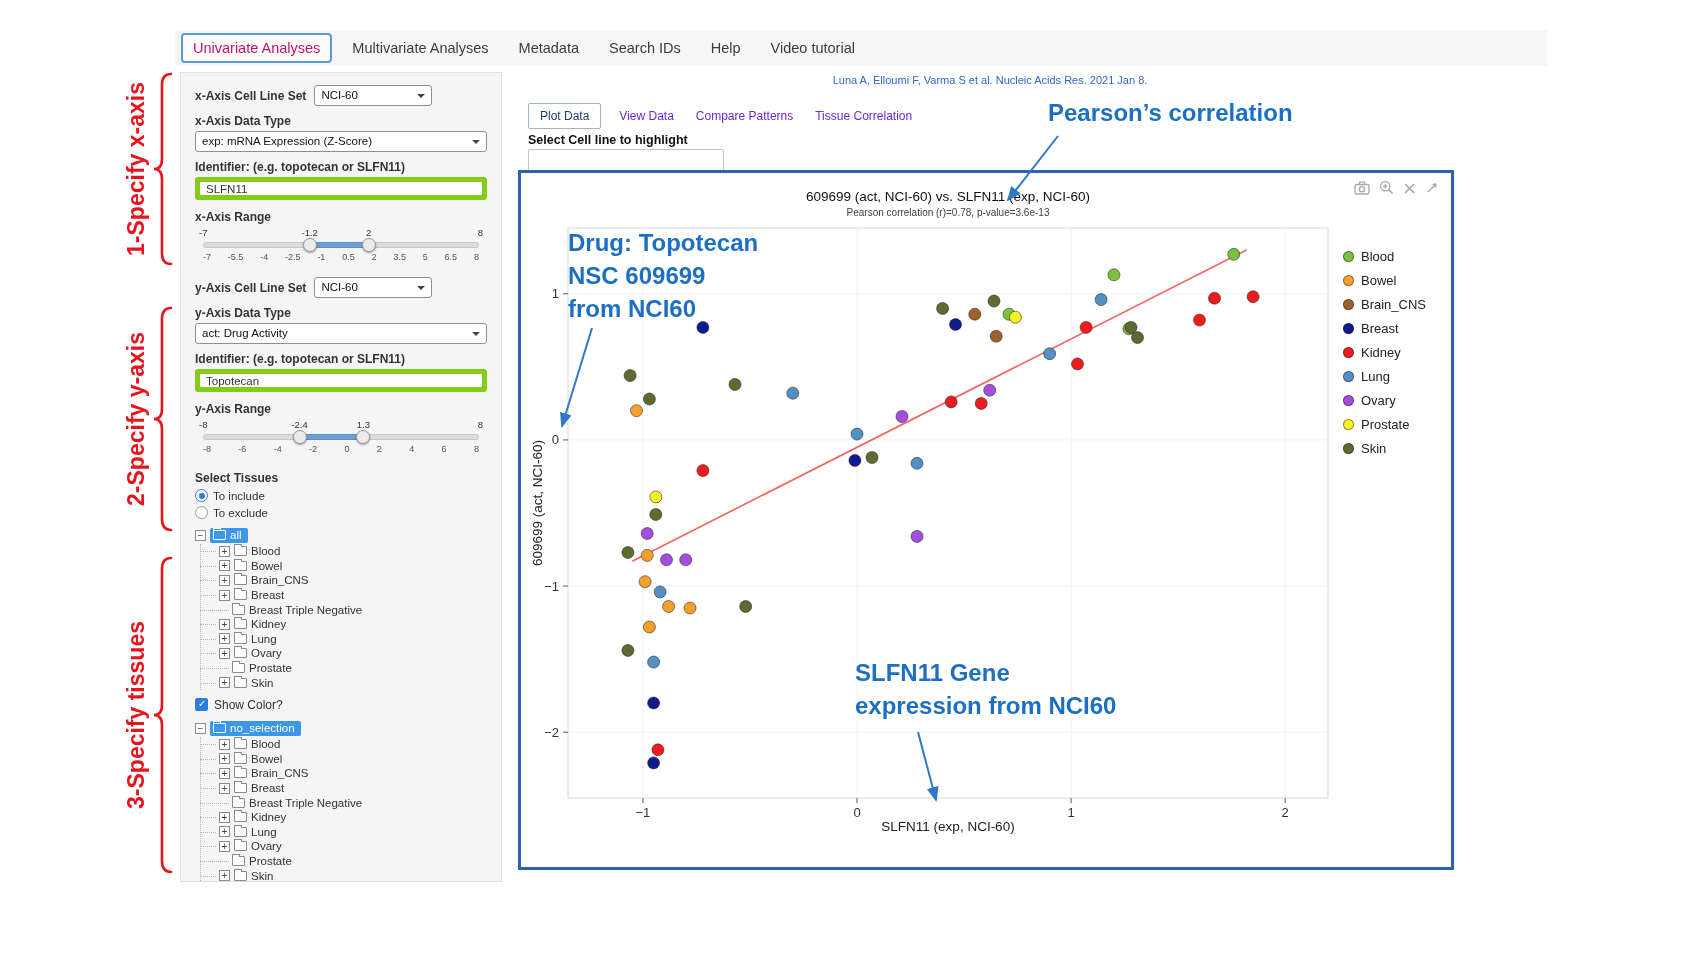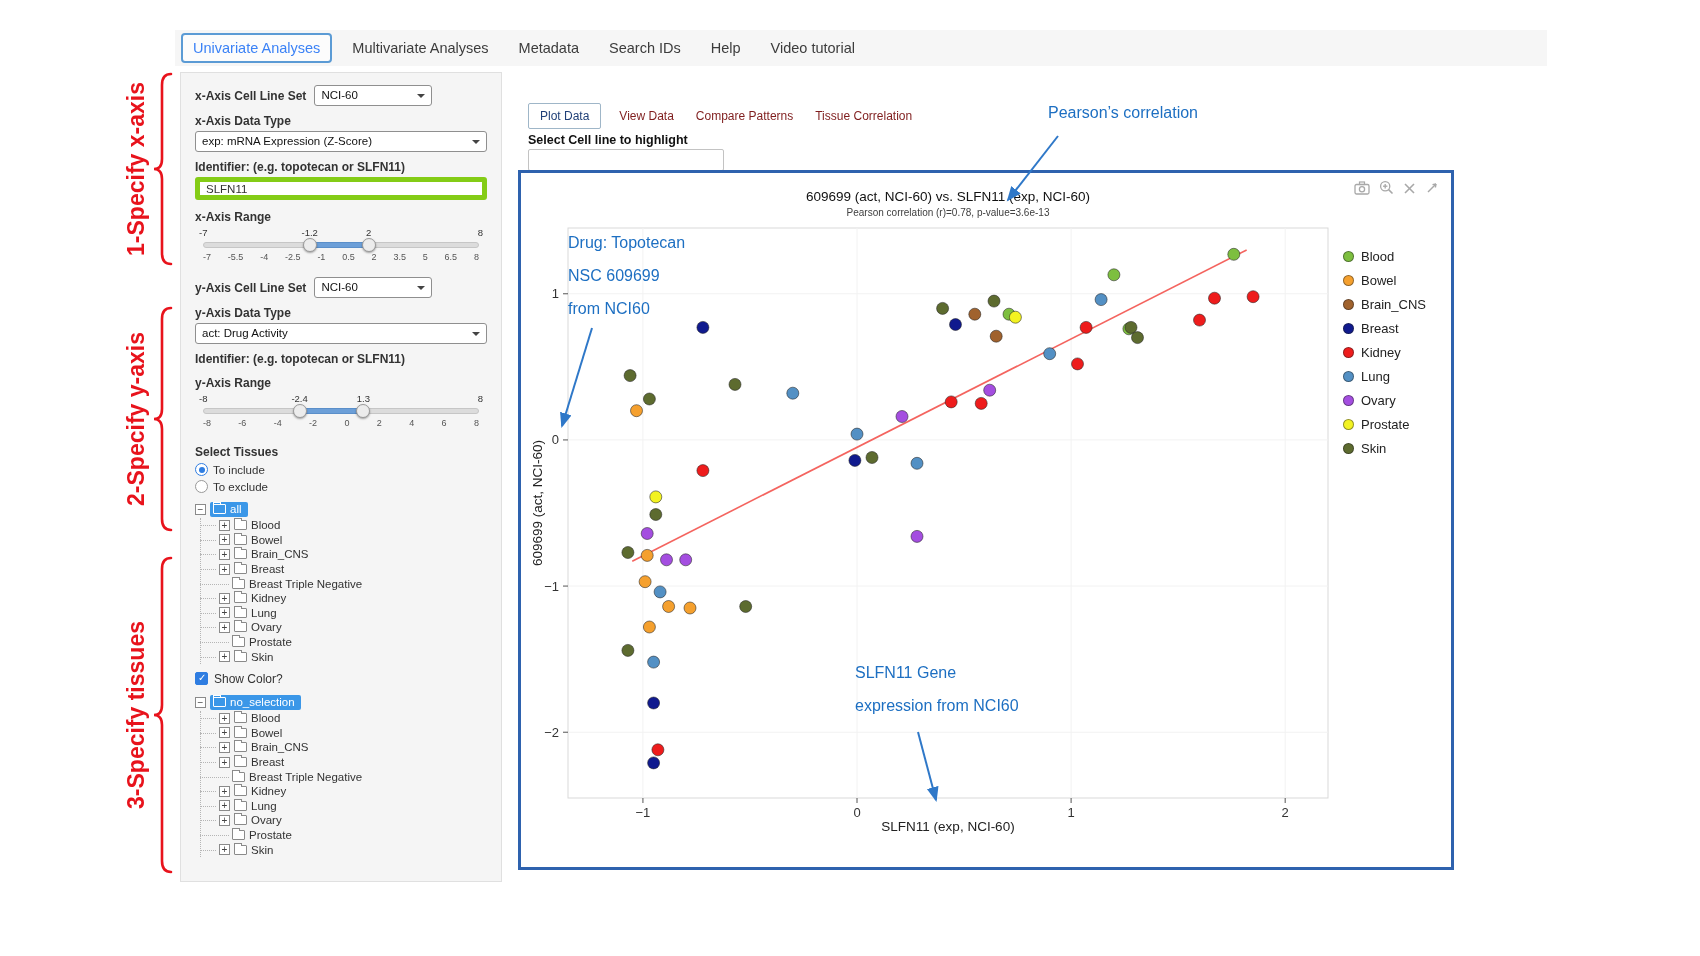--- a/index.html
+++ b/index.html
@@ -11,21 +11,21 @@
     --slider-fill:#6c9fd8;
   }
   *{margin:0;padding:0;box-sizing:border-box;}
   body{width:1700px;height:956px;position:relative;background:#fff;
        font-family:"Liberation Sans",sans-serif;overflow:hidden;color:#222;}
 
   
   .topnav{position:absolute;left:175px;top:30px;width:1372px;height:36px;background:#f6f6f6;
           display:flex;align-items:center;gap:10px;padding-left:6px;}
   .nav-tab{font-size:14.5px;color:#3c3c3c;padding:5px 10px;white-space:nowrap;cursor:pointer;}
-  .nav-tab.active{border:2px solid #5b9bd5;border-radius:4px;background:#fcfcfc;color:#3b82f6;}
+  .nav-tab.active{border:2px solid #5b9bd5;border-radius:4px;background:#fcfcfc;color:#be185d;}
 
   
   .rot-label{position:absolute;color:var(--accent-red);font-weight:bold;font-size:23px;
              white-space:nowrap;transform:translate(-50%,-50%) rotate(-90deg);}
   .brace{position:absolute;width:22px;}
 
   
   .sidebar{position:absolute;left:180px;top:72px;width:322px;height:810px;background:#f5f5f5;
            border:1px solid #e0e0e0;padding:12px 14px 6px;font-size:12px;color:#333;overflow:hidden;}
   .sb-label{font-weight:bold;font-size:12px;color:#333;display:block;}
@@ -75,27 +75,27 @@
   .folder{width:13px;height:10px;border:1px solid #8a8a8a;border-radius:1px;position:relative;background:#fff;flex:0 0 auto;}
   .folder::before{content:"";position:absolute;top:-3px;left:-1px;width:6px;height:2px;
                   border:1px solid #8a8a8a;border-bottom:none;background:#fff;}
   .folder.root{border-color:#fff;background:transparent;}
   .folder.root::before{border-color:#fff;background:transparent;}
 
   
   .citation{position:absolute;left:520px;top:72px;width:940px;text-align:center;font-size:11px;color:#1a1a1a;line-height:14px;}
   .citation a{color:var(--link);text-decoration:none;display:block;margin-top:1px;cursor:pointer;}
   .main-tabs{position:absolute;left:528px;top:103px;display:flex;align-items:center;gap:14px;font-size:12px;}
-  .mtab{color:#7f1d1d;cursor:pointer;padding:5px 4px;}
+  .mtab{color:#6d28d9;cursor:pointer;padding:5px 4px;}
   .mtab.active{border:1px solid #9fb6c8;border-radius:2px;background:#fff;color:#1f3f77;padding:5px 11px;}
   .hl-label{position:absolute;left:528px;top:133px;font-size:12.5px;font-weight:bold;color:#111;}
   .hl-input{position:absolute;left:528px;top:149px;width:196px;height:22px;border:1px solid #c3c3c3;
             border-radius:2px;background:#fff;font-size:12px;padding:0 6px;}
 
-  .blue-anno{position:absolute;color:var(--accent-blue);font-weight:normal;font-size:16px;line-height:33px;z-index:5;white-space:nowrap;}
+  .blue-anno{position:absolute;color:var(--accent-blue);font-weight:bold;font-size:24px;line-height:33px;z-index:5;white-space:nowrap;}
 
   
   .plot-panel{position:absolute;left:518px;top:170px;width:936px;height:700px;background:#fff;
               border:3px solid var(--panel-border);}
   .modebar{position:absolute;right:12px;top:7px;display:flex;gap:9px;align-items:center;z-index:3;}
   .mb-icon{cursor:pointer;opacity:.85;}
   .chart-title{position:absolute;left:47px;top:16px;width:760px;text-align:center;font-size:13.5px;color:#111;}
   .chart-subtitle{position:absolute;left:47px;top:34px;width:760px;text-align:center;font-size:10px;color:#404040;}
   #chart-svg{position:absolute;left:0;top:50px;}
   svg{font-family:"Liberation Sans",sans-serif;}
@@ -180,20 +180,21 @@
       <span>NCI-60</span>
     </div>
   </div>
 
   <span class="sb-label mt8">y-Axis Data Type</span>
   <div class="select wide mt3">
     <span>act: Drug Activity</span>
   </div>
 
   <span class="sb-label mt8">Identifier: (e.g. topotecan or SLFN11)</span>
+  <input class="text-input mt3" value="Topotecan" style="">
 
   <span class="sb-label mt10">y-Axis Range</span>
   <div class="slider" id="slider-y">
       <span class="sl-min">-8</span>
      <span class="sl-max">8</span>
      <span class="hval" style="left:35.00%">-2.4</span>
      <span class="hval" style="left:58.13%">1.3</span>
      <div class="track"></div>
      <div class="range" style="left:35.00%;width:calc(58.13% - 35.00%)"></div>
      <div class="handle" style="left:35.00%"></div>
@@ -343,20 +344,21 @@
         <div class="tree-item">
           <span class="expander">+</span>
           <span class="folder"></span>
           <span>Skin</span>
         </div>
       </div>
     </div>
 </aside>
 
 <div class="citation">
+  <a>Luna A, Elloumi F, Varma S et al. Nucleic Acids Res. 2021 Jan 8.</a>
 </div>
 
 <div class="main-tabs" id="main-tabs">
     <div class="mtab active">Plot Data</div>
     <div class="mtab">View Data</div>
     <div class="mtab">Compare Patterns</div>
     <div class="mtab">Tissue Correlation</div>
   </div>
 <div class="hl-label">Select Cell line to highlight</div>
 <input class="hl-input" value="" style="">

